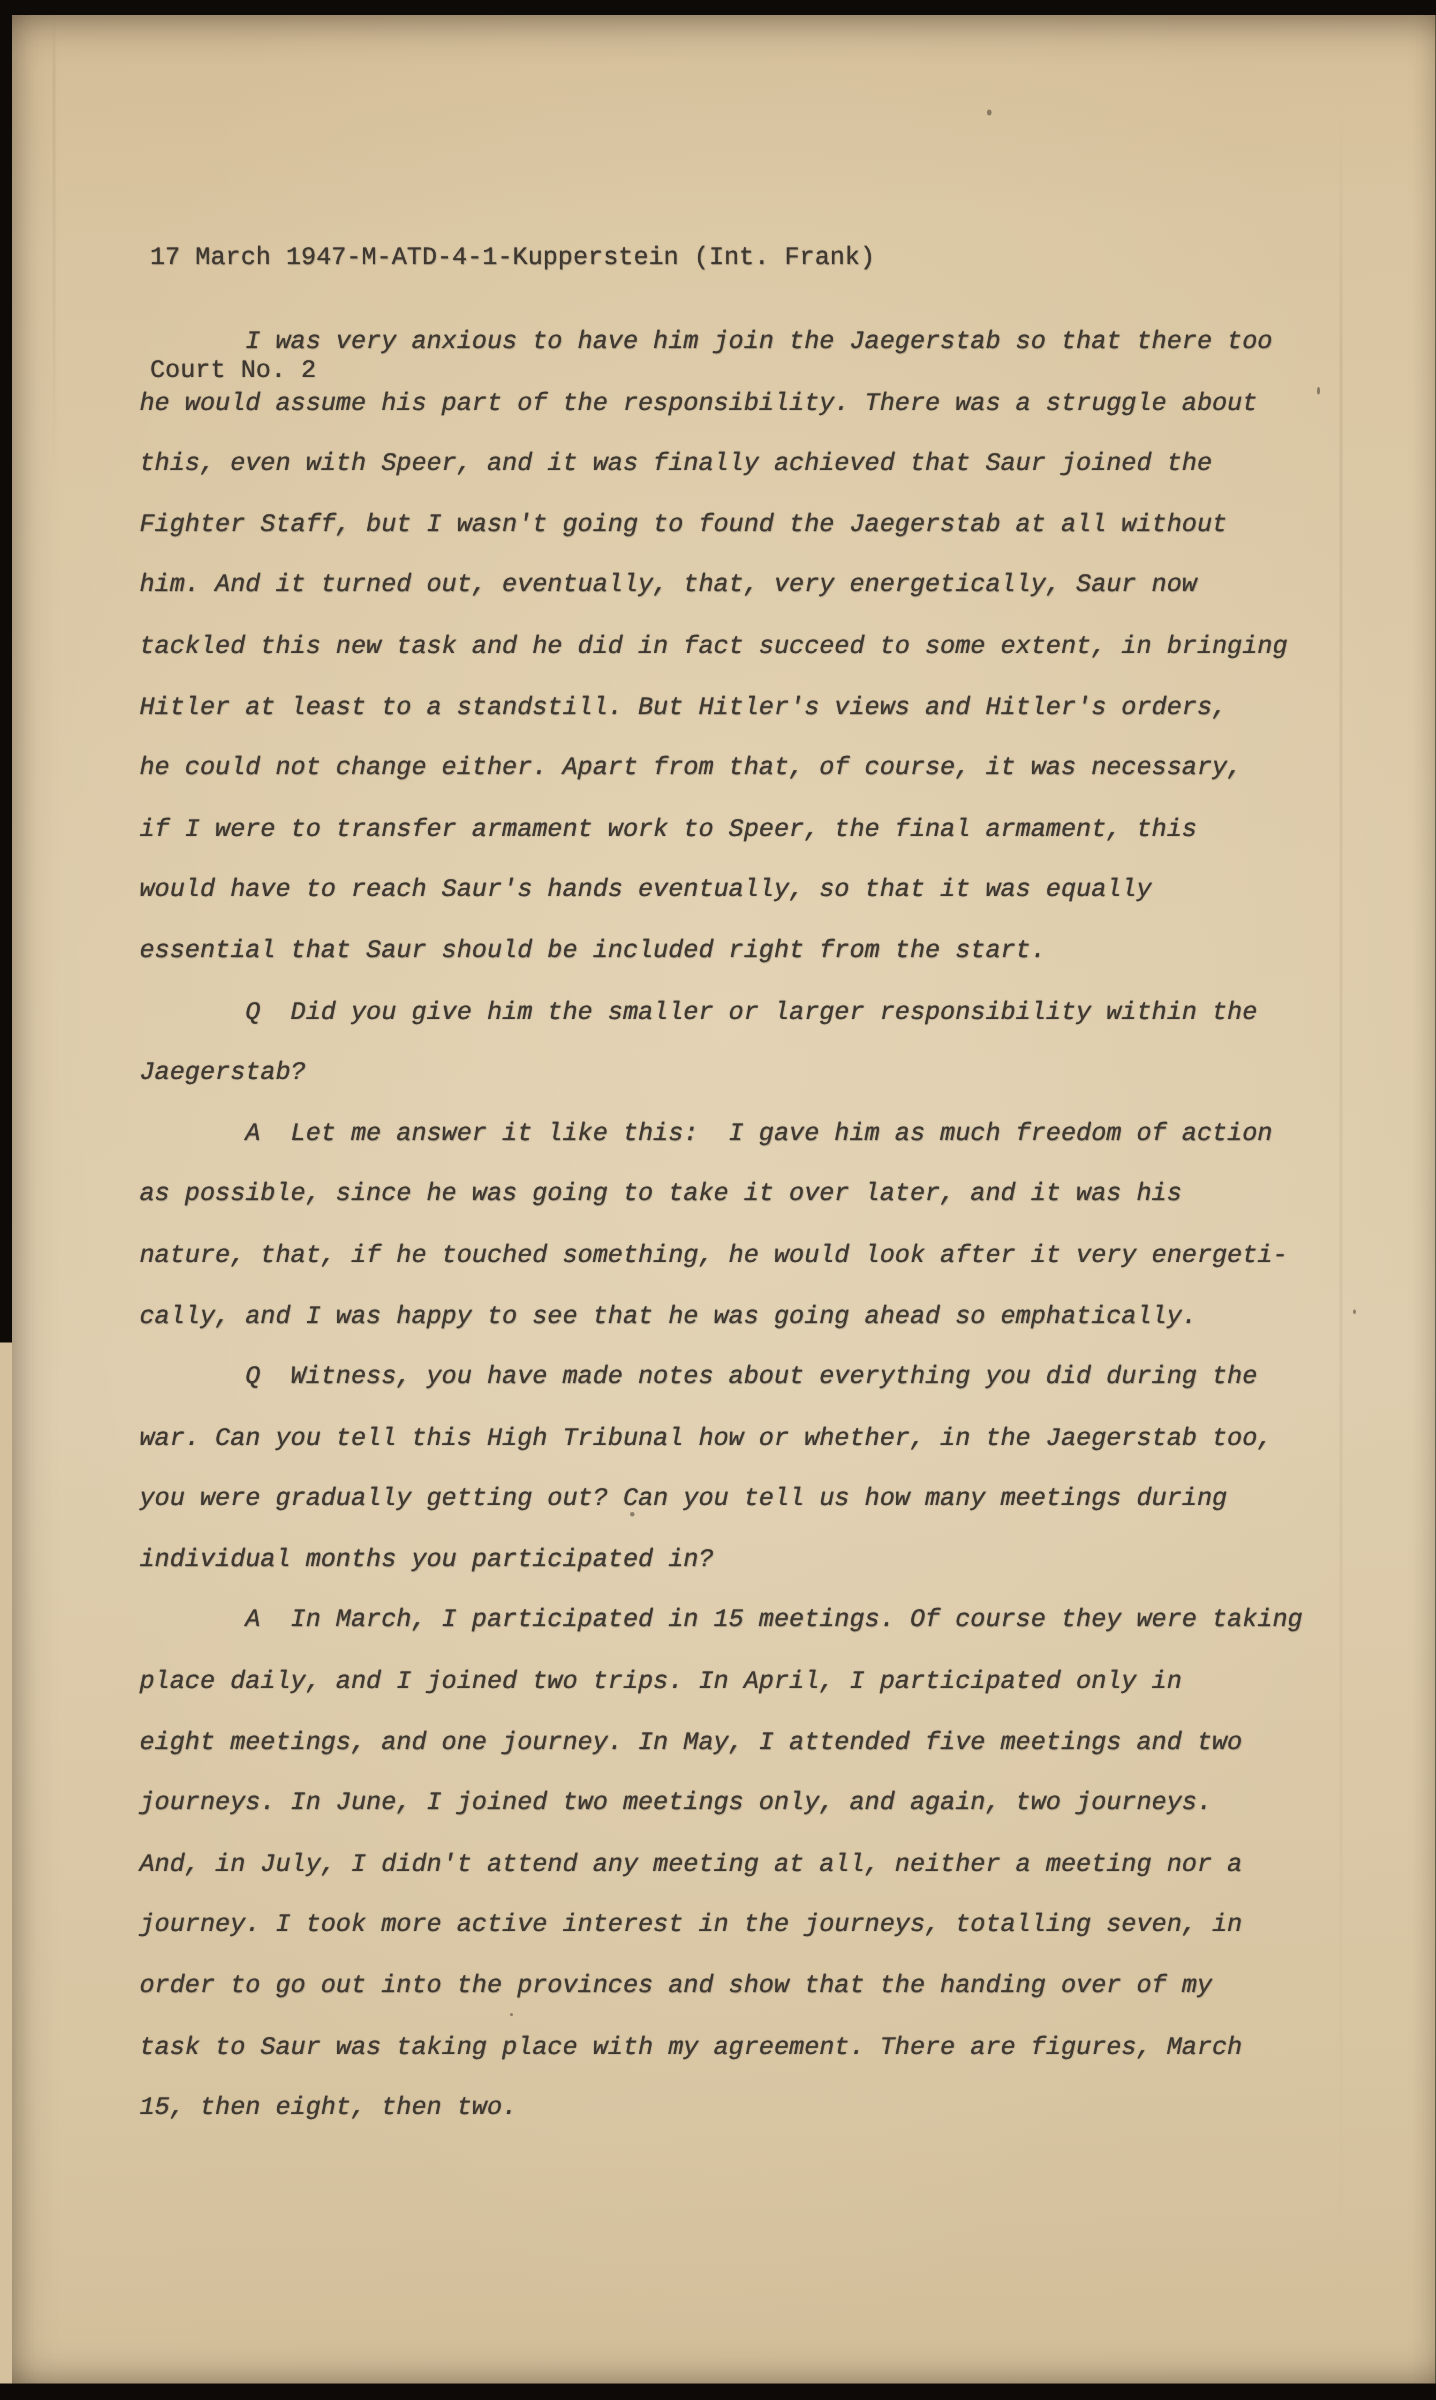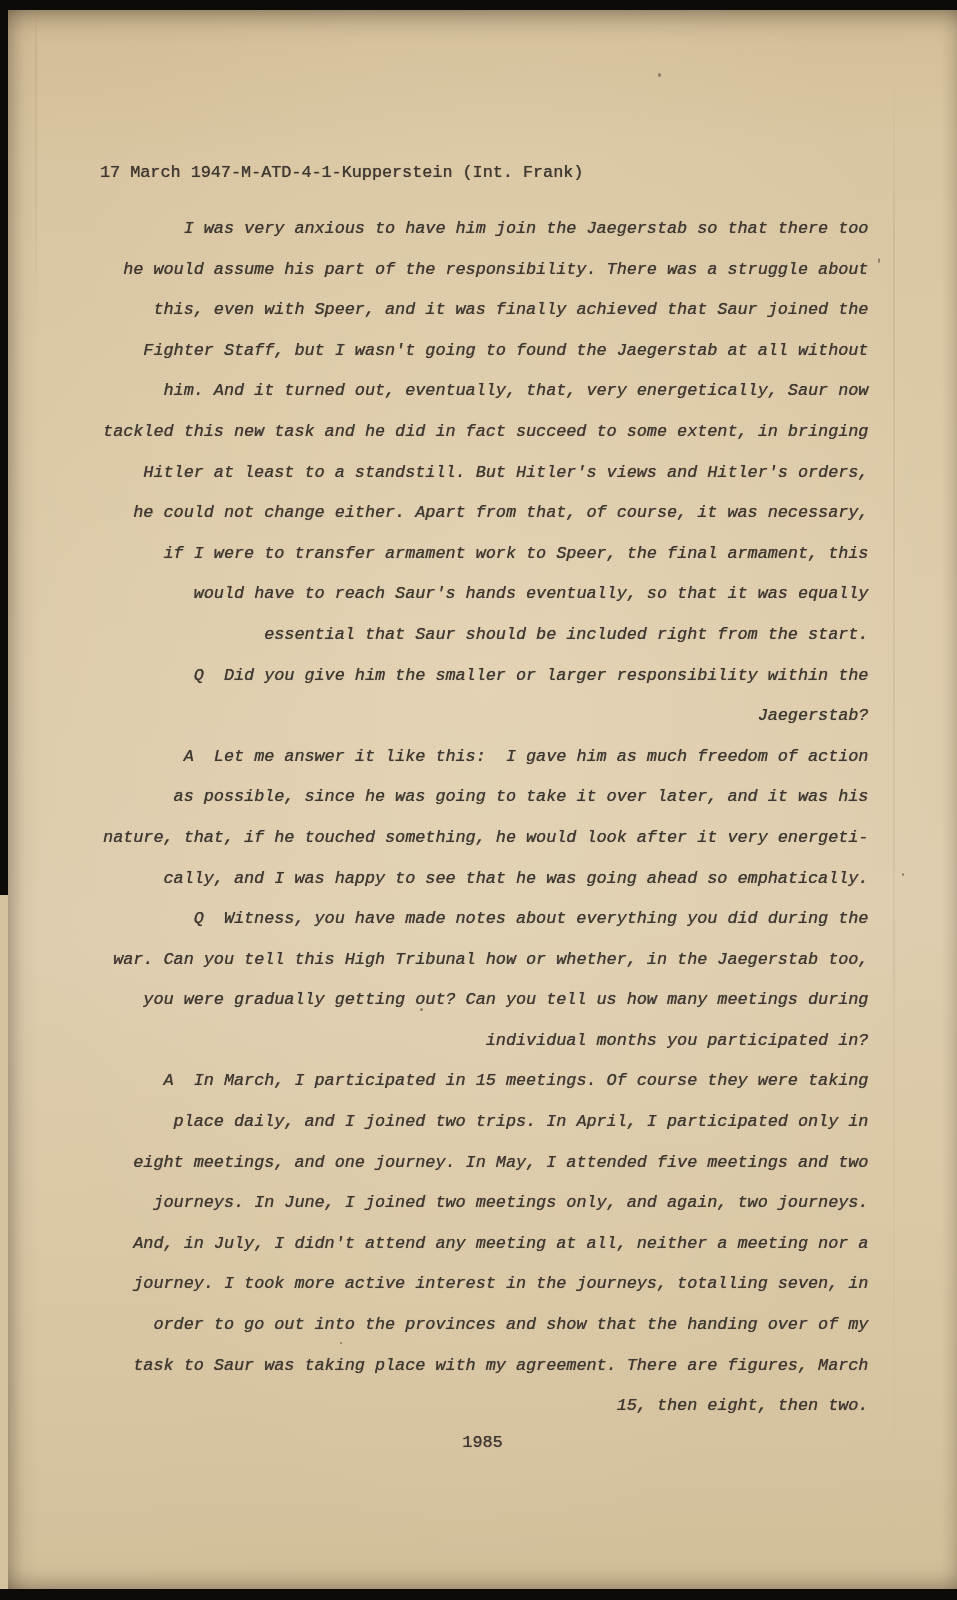--- a/index.html
+++ b/index.html
@@ -43,21 +43,20 @@
     width: 8px;
     height: 694px;
     background: #d5c19d;
   }
   .typewritten {
     color: var(--ink, #3e3831);
     text-shadow: 0 0 0.7px rgba(62,56,49,0.8), 0.4px 0.4px 0.6px rgba(62,56,49,0.3);
     white-space: pre;
     font-size: 16.8px;
     letter-spacing: 0;
-    text-align: right;
   }
   .header-block {
     position: absolute;
     left: 92px;
     top: 100px;
     line-height: 25px;
   }
   .body-block {
     position: absolute;
     left: 85px;
@@ -98,25 +97,25 @@
   .speck.s5 { left: 332px; top: 1332px; width: 2px; height: 2px; }
 </style>
 </head>
 <body>
 
 <div class="scan">
   <div class="paper">
 
     <div class="header-block typewritten">
       <div>17 March 1947-M-ATD-4-1-Kupperstein (Int. Frank)</div>
+      <div>Court No. 2</div>
     </div>
 
     <div class="body-block typewritten"><div class="line">       I was very anxious to have him join the Jaegerstab so that there too</div><div class="line">he would assume his part of the responsibility. There was a struggle about</div><div class="line">this, even with Speer, and it was finally achieved that Saur joined the</div><div class="line">Fighter Staff, but I wasn't going to found the Jaegerstab at all without</div><div class="line">him. And it turned out, eventually, that, very energetically, Saur now</div><div class="line">tackled this new task and he did in fact succeed to some extent, in bringing</div><div class="line">Hitler at least to a standstill. But Hitler's views and Hitler's orders,</div><div class="line">he could not change either. Apart from that, of course, it was necessary,</div><div class="line">if I were to transfer armament work to Speer, the final armament, this</div><div class="line">would have to reach Saur's hands eventually, so that it was equally</div><div class="line">essential that Saur should be included right from the start.</div><div class="line">       Q  Did you give him the smaller or larger responsibility within the</div><div class="line">Jaegerstab?</div><div class="line">       A  Let me answer it like this:  I gave him as much freedom of action</div><div class="line">as possible, since he was going to take it over later, and it was his</div><div class="line">nature, that, if he touched something, he would look after it very energeti-</div><div class="line">cally, and I was happy to see that he was going ahead so emphatically.</div><div class="line">       Q  Witness, you have made notes about everything you did during the</div><div class="line">war. Can you tell this High Tribunal how or whether, in the Jaegerstab too,</div><div class="line">you were gradually getting out? Can you tell us how many meetings during</div><div class="line">individual months you participated in?</div><div class="line">       A  In March, I participated in 15 meetings. Of course they were taking</div><div class="line">place daily, and I joined two trips. In April, I participated only in</div><div class="line">eight meetings, and one journey. In May, I attended five meetings and two</div><div class="line">journeys. In June, I joined two meetings only, and again, two journeys.</div><div class="line">And, in July, I didn't attend any meeting at all, neither a meeting nor a</div><div class="line">journey. I took more active interest in the journeys, totalling seven, in</div><div class="line">order to go out into the provinces and show that the handing over of my</div><div class="line">task to Saur was taking place with my agreement. There are figures, March</div><div class="line">15, then eight, then two.</div></div>
 
-    <div class="page-number typewritten">1985</div>
 
     <div class="crease right"></div>
     <div class="crease left"></div>
     <div class="speck s1"></div>
     <div class="speck s2"></div>
     <div class="speck s3"></div>
     <div class="speck s4"></div>
     <div class="speck s5"></div>
   </div>
 </div>

